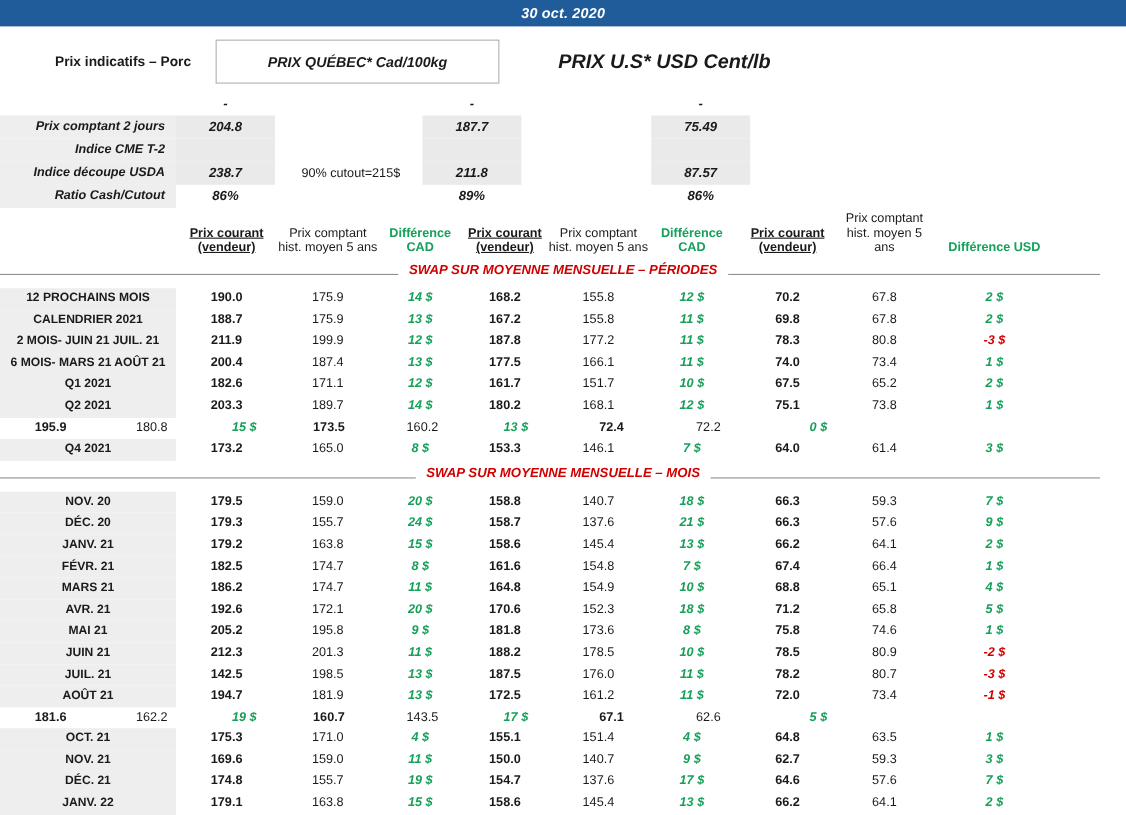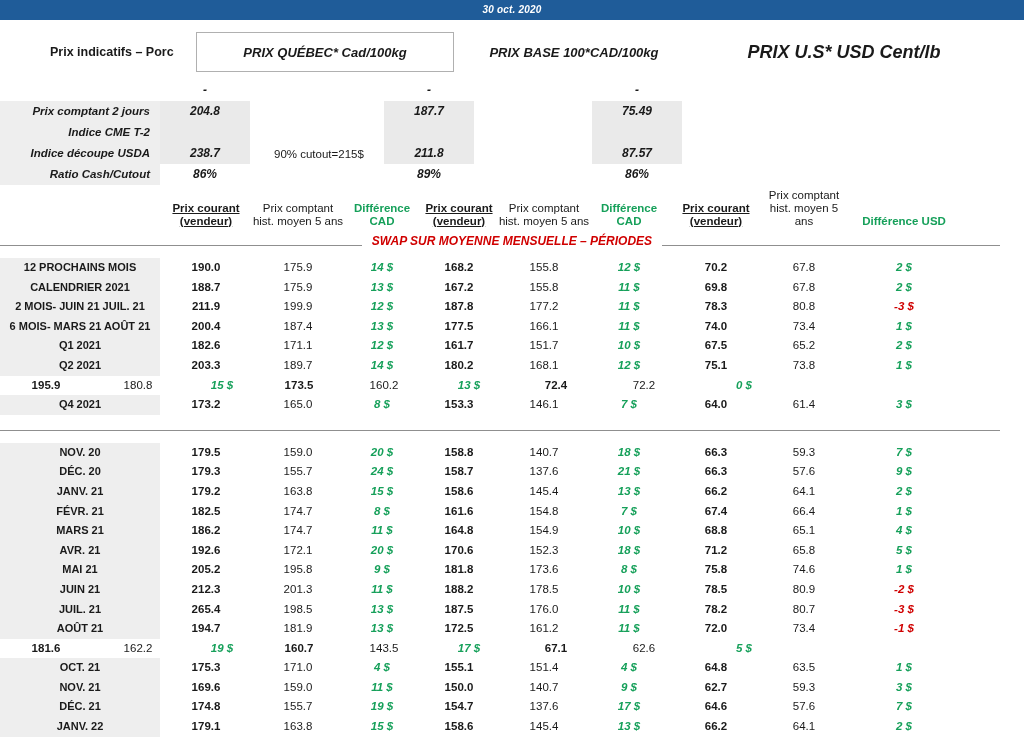--- a/index.html
+++ b/index.html
@@ -17,21 +17,21 @@
     overflow: hidden;
   }
 
   
   .titlebar {
     background: #1f5c99;
     color: #ffffff;
     text-align: center;
     font-weight: bold;
     font-style: italic;
-    font-size: 10px;
+    font-size: 13px;
     padding: 4px 0 5px 0;
     letter-spacing: .2px;
   }
 
   
   .header-row {
     display: flex;
     align-items: center;
     height: 48px;
     padding-top: 8px;
@@ -214,21 +214,20 @@
 </head>
 <body>
 
 <div class="titlebar">
   <span>30 oct. 2020</span>
 </div>
 
 <div class="header-row">
   <div class="header-label">Prix indicatifs – Porc</div>
   <div class="qc-box">PRIX QUÉBEC* Cad/100kg</div>
-  <div class="base-box">PRIX BASE 100*CAD/100kg</div>
   <div class="us-box">PRIX U.S* USD Cent/lb</div>
 </div>
 
 <div class="spot-block">
 
   <div class="spot-row">
     <div class="spot-name plain"></div>
     <div class="spot-v spot-dash">-</div>
     <div class="gap-a"></div>
     <div class="spot-note"></div>
@@ -389,20 +388,21 @@
       <div class="cell w-hist2 c-plain">146.1</div>
       <div class="cell w-diff2 c-diff">7 $</div>
       <div class="cell w-cur3 c-val">64.0</div>
       <div class="cell w-hist3 c-plain">61.4</div>
       <div class="cell w-diff3 c-diff">3 $</div>
     </div>
   </div>
 
 <div class="banner">
   <div class="line"></div>
+  <div class="txt"><span>SWAP SUR MOYENNE MENSUELLE – MOIS</span></div>
 </div>
 
 <div class="rows" id="rows-mois">
     <div class="row">
       <div class="cell c-label">NOV. 20</div>
       <div class="cell w-cur c-val">179.5</div>
       <div class="cell w-hist c-plain">159.0</div>
       <div class="cell w-diff c-diff">20 $</div>
       <div class="cell w-cur2 c-val">158.8</div>
       <div class="cell w-hist2 c-plain">140.7</div>
@@ -490,21 +490,21 @@
       <div class="cell w-diff c-diff">11 $</div>
       <div class="cell w-cur2 c-val">188.2</div>
       <div class="cell w-hist2 c-plain">178.5</div>
       <div class="cell w-diff2 c-diff">10 $</div>
       <div class="cell w-cur3 c-val">78.5</div>
       <div class="cell w-hist3 c-plain">80.9</div>
       <div class="cell w-diff3 c-diff neg">-2 $</div>
     </div>
     <div class="row">
       <div class="cell c-label">JUIL. 21</div>
-      <div class="cell w-cur c-val">265.4</div>
+      <div class="cell w-cur c-val">142.5</div>
       <div class="cell w-hist c-plain">198.5</div>
       <div class="cell w-diff c-diff">13 $</div>
       <div class="cell w-cur2 c-val">187.5</div>
       <div class="cell w-hist2 c-plain">176.0</div>
       <div class="cell w-diff2 c-diff">11 $</div>
       <div class="cell w-cur3 c-val">78.2</div>
       <div class="cell w-hist3 c-plain">80.7</div>
       <div class="cell w-diff3 c-diff neg">-3 $</div>
     </div>
     <div class="row">

